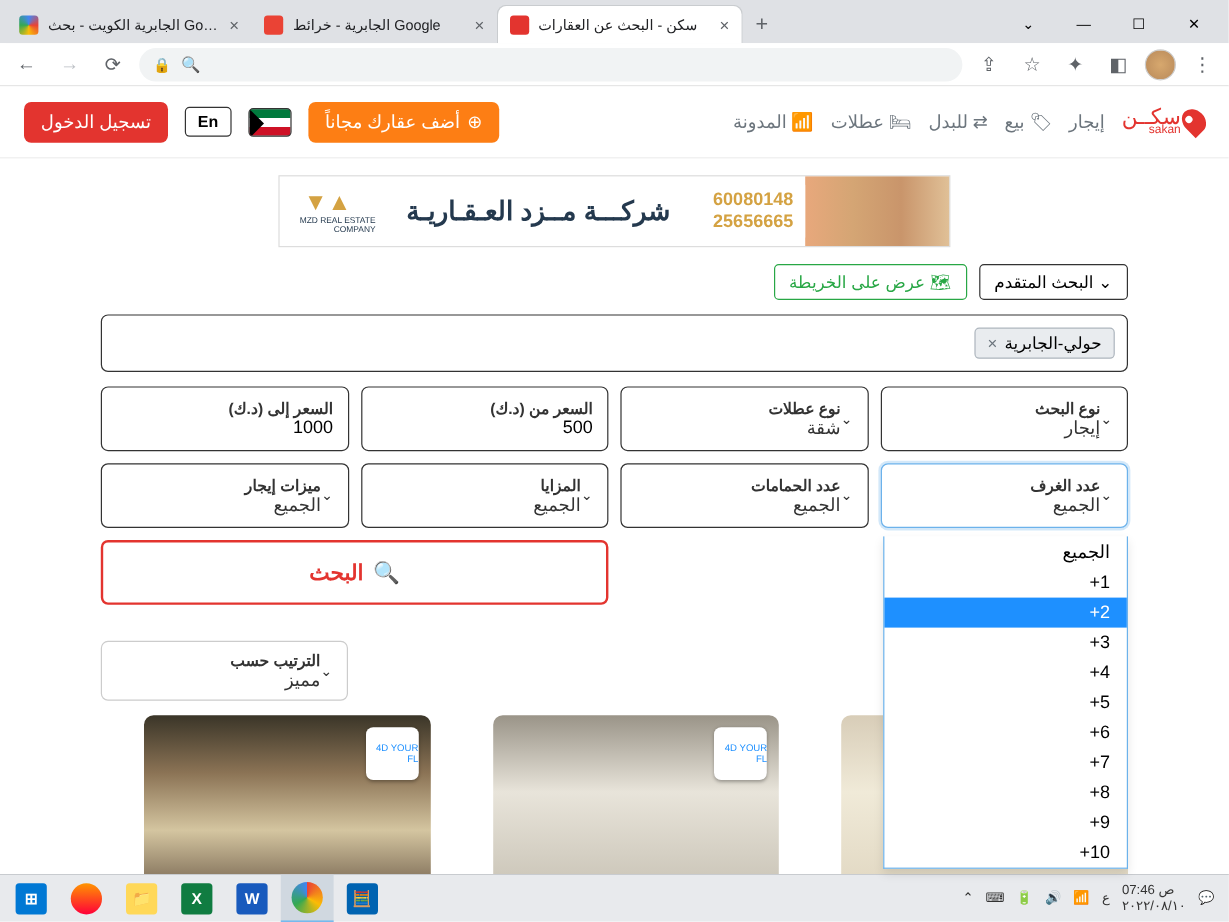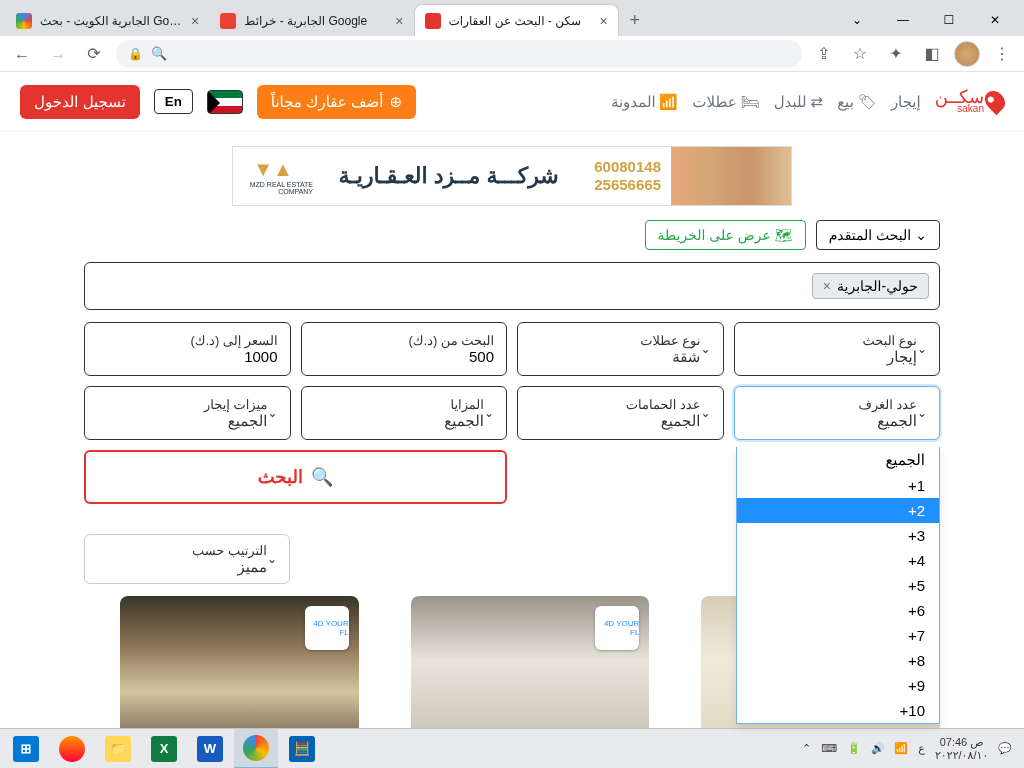--- a/index.html
+++ b/index.html
@@ -55,21 +55,21 @@
 .pill-btn { border:1px solid #333; border-radius:4px; padding:6px 12px; font-size:14px; background:#fff; display:flex; align-items:center; gap:4px;}
 .pill-btn.green { border-color:#28a745; color:#28a745; }
 .tags-box { border:1px solid #333; border-radius:6px; padding:10px; margin-bottom:12px; }
 .tag { display:inline-flex; align-items:center; gap:6px; background:#e9ecef; border:1px solid #adb5bd; border-radius:4px; padding:4px 10px; font-size:14px;}
 .tag .x { color:#6c757d; }
 
 .filter-grid { display:grid; grid-template-columns: repeat(4, 1fr); gap:10px; margin-bottom:10px;}
 .filter-cell { border:1px solid #333; border-radius:6px; padding:6px 12px; display:flex; align-items:center; min-height:54px; position:relative; background:#fff;}
 .filter-cell.active { border-color:#6cb2eb; box-shadow:0 0 0 2px rgba(108,178,235,0.3);}
 .fc-labels { flex:1; text-align:right;}
-.fc-title { font-size:13px; color:#333; }
+.fc-title { font-size:13px; color:#333;font-weight:bold; }
 .fc-value { font-size:15px; color:#333; }
 .fc-chevron { font-size:12px; color:#333; }
 .filter-cell input { border:none; width:100%; text-align:right; font-size:15px; outline:none; background:transparent;}
 
 .dropdown { position:absolute; top:60px; right:-1px; width:204px; background:#fff; border:1px solid #6cb2eb; border-top:none; z-index:100; box-shadow:0 4px 8px rgba(0,0,0,0.1);}
 .dropdown-item { padding:4px 14px; font-size:15px; text-align:right; cursor:pointer;}
 .dropdown-item.selected { background:#1e90ff; color:#fff; }
 
 .search-btn-row { display:grid; grid-template-columns: repeat(4, 1fr); gap:10px; margin-bottom:30px;}
 .search-btn { grid-column: 3 / 5; border:2px solid #e3342f; color:#e3342f; background:#fff; border-radius:6px; padding:14px; font-size:18px; display:flex; align-items:center; justify-content:center; gap:8px; font-weight:bold;}
@@ -83,21 +83,21 @@
 .listing.l1 { background:linear-gradient(180deg,#3a3528 0%,#8b7355 30%,#d4c5a0 60%,#5c4a3a 100%);}
 .listing.l2 { background:linear-gradient(180deg,#9a9488 0%,#e8e4da 40%,#c4beb0 100%);}
 .listing.l3 { background:linear-gradient(180deg,#d8cdb8 0%,#f0ead8 40%,#ded4be 100%);}
 
 
 .taskbar { position:fixed; bottom:0; left:0; right:0; height:40px; background:#e8eaed; border-top:1px solid #c0c4c8; display:flex; align-items:center; padding:0 4px; direction:ltr; gap:2px;}
 .tb-item { width:44px; height:40px; display:flex; align-items:center; justify-content:center;}
 .tb-item.active { border-bottom:2px solid #76b9ed; background:#d0d8e0;}
 .tb-icon { width:26px; height:26px; border-radius:3px; display:flex; align-items:center; justify-content:center; font-size:13px; font-weight:bold; color:#fff;}
 .tray { display:flex; align-items:center; gap:10px; padding:0 8px; font-size:11px; color:#333;}
-.tray-time { text-align:center; line-height:1.1;}
+.tray-time { text-align:left; line-height:1.1;}
 </style>
 </head>
 <body>
 
 <div class="tabs-bar">
   <div class="tab inactive">
     <div class="favicon" style="background:conic-gradient(#4285f4,#ea4335,#fbbc05,#34a853,#4285f4);"></div>
     <span class="tab-title">الجابرية الكويت - بحث Google</span>
     <span class="tab-close">×</span>
   </div>
@@ -214,21 +214,21 @@
         </div>
     </div>
     <div class="filter-cell">
       <div class="fc-chevron">⌄</div>
       <div class="fc-labels">
           <div class="fc-title">نوع عطلات</div>
           <div class="fc-value">شقة</div>
         </div>
     </div>
     <div class="filter-cell">
-      <div class="fc-labels"><div class="fc-title">البحث من (د.ك)</div><input value="500" style=""></div>
+      <div class="fc-labels"><div class="fc-title">السعر من (د.ك)</div><input value="500" style=""></div>
     </div>
     <div class="filter-cell">
       <div class="fc-labels"><div class="fc-title">السعر إلى (د.ك)</div><input value="1000" style=""></div>
     </div>
 
     <div class="filter-cell active" style="position:relative;">
       <div class="fc-chevron">⌄</div>
       <div class="fc-labels">
           <div class="fc-title">عدد الغرف</div>
           <div class="fc-value">الجميع</div>

